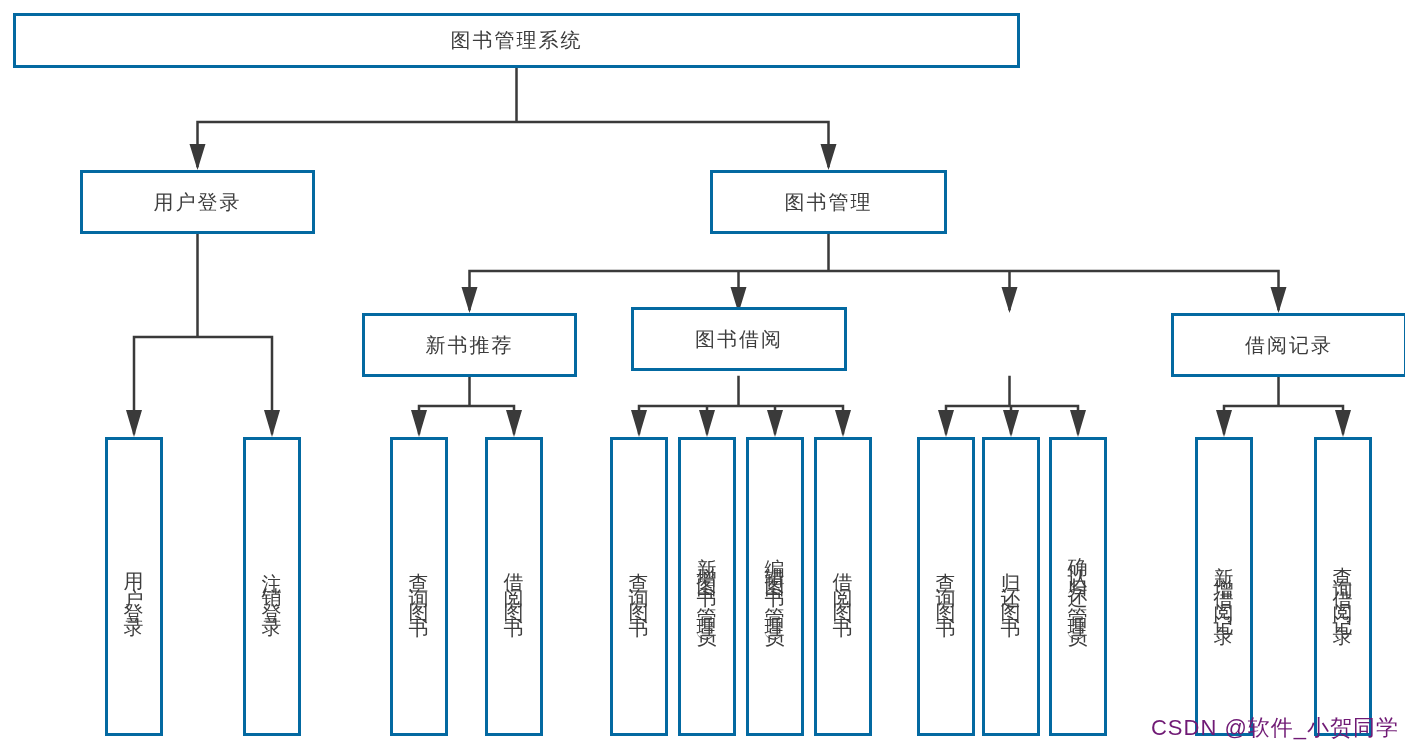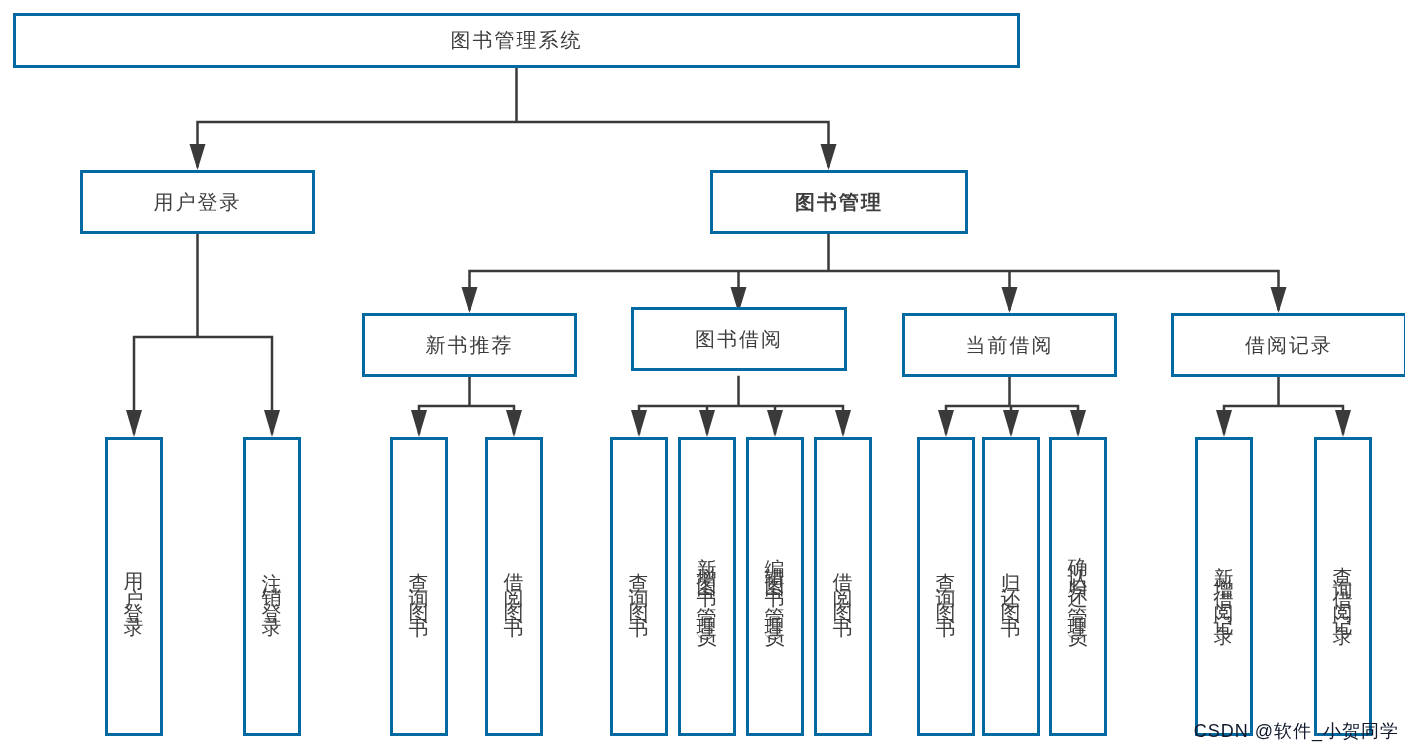--- a/index.html
+++ b/index.html
@@ -31,23 +31,23 @@
     color: #3d3d3d;
     line-height: 1;
   }
   .sp-lg { letter-spacing: 15px; }
   .sp-md { letter-spacing: 12px; }
   .sp-sm { letter-spacing: 10px; }
   .watermark {
     position: absolute;
     right: 6px;
     bottom: 4px;
-    font-size: 18px;
+    font-size: 22px;
     letter-spacing: 1px;
-    color: #0f172a;
+    color: #701a75;
   }
 </style>
 </head>
 <body>
 
 <div id="diagram">
 
   <svg class="connectors" width="1405" height="747" viewBox="0 0 1405 747">
     <path fill="none" stroke="#3a3a3a" stroke-width="2.5" stroke-linecap="square" d="M516.5 68 V122
              M197.5 122 H828.5
@@ -80,25 +80,24 @@
              M938 410 H954 L946 437 Z
              M1003 410 H1019 L1011 437 Z
              M1070 410 H1086 L1078 437 Z
              M1216 410 H1232 L1224 437 Z
              M1335 410 H1351 L1343 437 Z"></path>
   </svg>
 
   <div class="node hnode" style="left:13px; top:13px; width:1007px; height:55px;">图书管理系统</div>
 
   <div class="node hnode" style="left:80px; top:170px; width:235px; height:64px;">用户登录</div>
-  <div class="node hnode" style="left:710px; top:170px; width:258px; height:64px;font-weight:bold;">图书管理</div>
+  <div class="node hnode" style="left:710px; top:170px; width:237px; height:64px;">图书管理</div>
 
   <div class="node hnode" style="left:362px; top:313px; width:215px; height:64px;font-family:Liberation Serif, serif;">新书推荐</div>
   <div class="node hnode" style="left:631px; top:307px; width:216px; height:64px;">图书借阅</div>
-  <div class="node hnode" style="left:902px; top:313px; width:215px; height:64px;">当前借阅</div>
   <div class="node hnode" style="left:1171px; top:313px; width:236px; height:64px;">借阅记录</div>
 
   <div class="node leaf" style="left:105px;">
     <span class="vtext sp-lg">用户登录</span>
   </div>
   <div class="node leaf" style="left:243px;">
     <span class="vtext sp-lg">注销登录</span>
   </div>
 
   <div class="node leaf" style="left:390px;">

